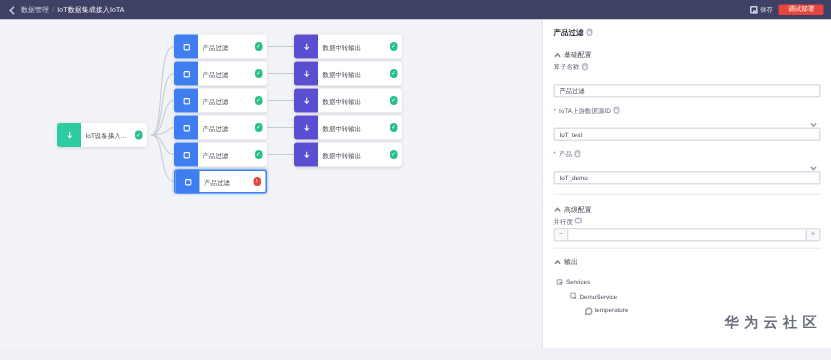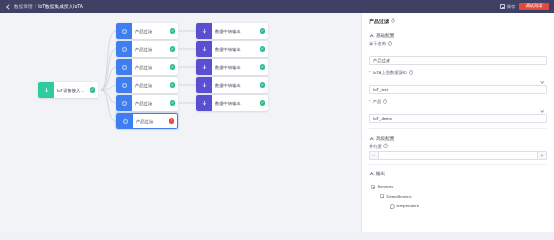--- a/index.html
+++ b/index.html
@@ -593,15 +593,16 @@
           <span>DemoService</span>
         </div>
         <div class="tree-node tree-lvl3">
           <span class="leaf-icon"></span>
           <span>temperature</span>
         </div>
       </div>
 
     </div>
 
+    <div class="watermark">华为云社区</div>
   </div>
 
 </div>
 
 </body></html>

